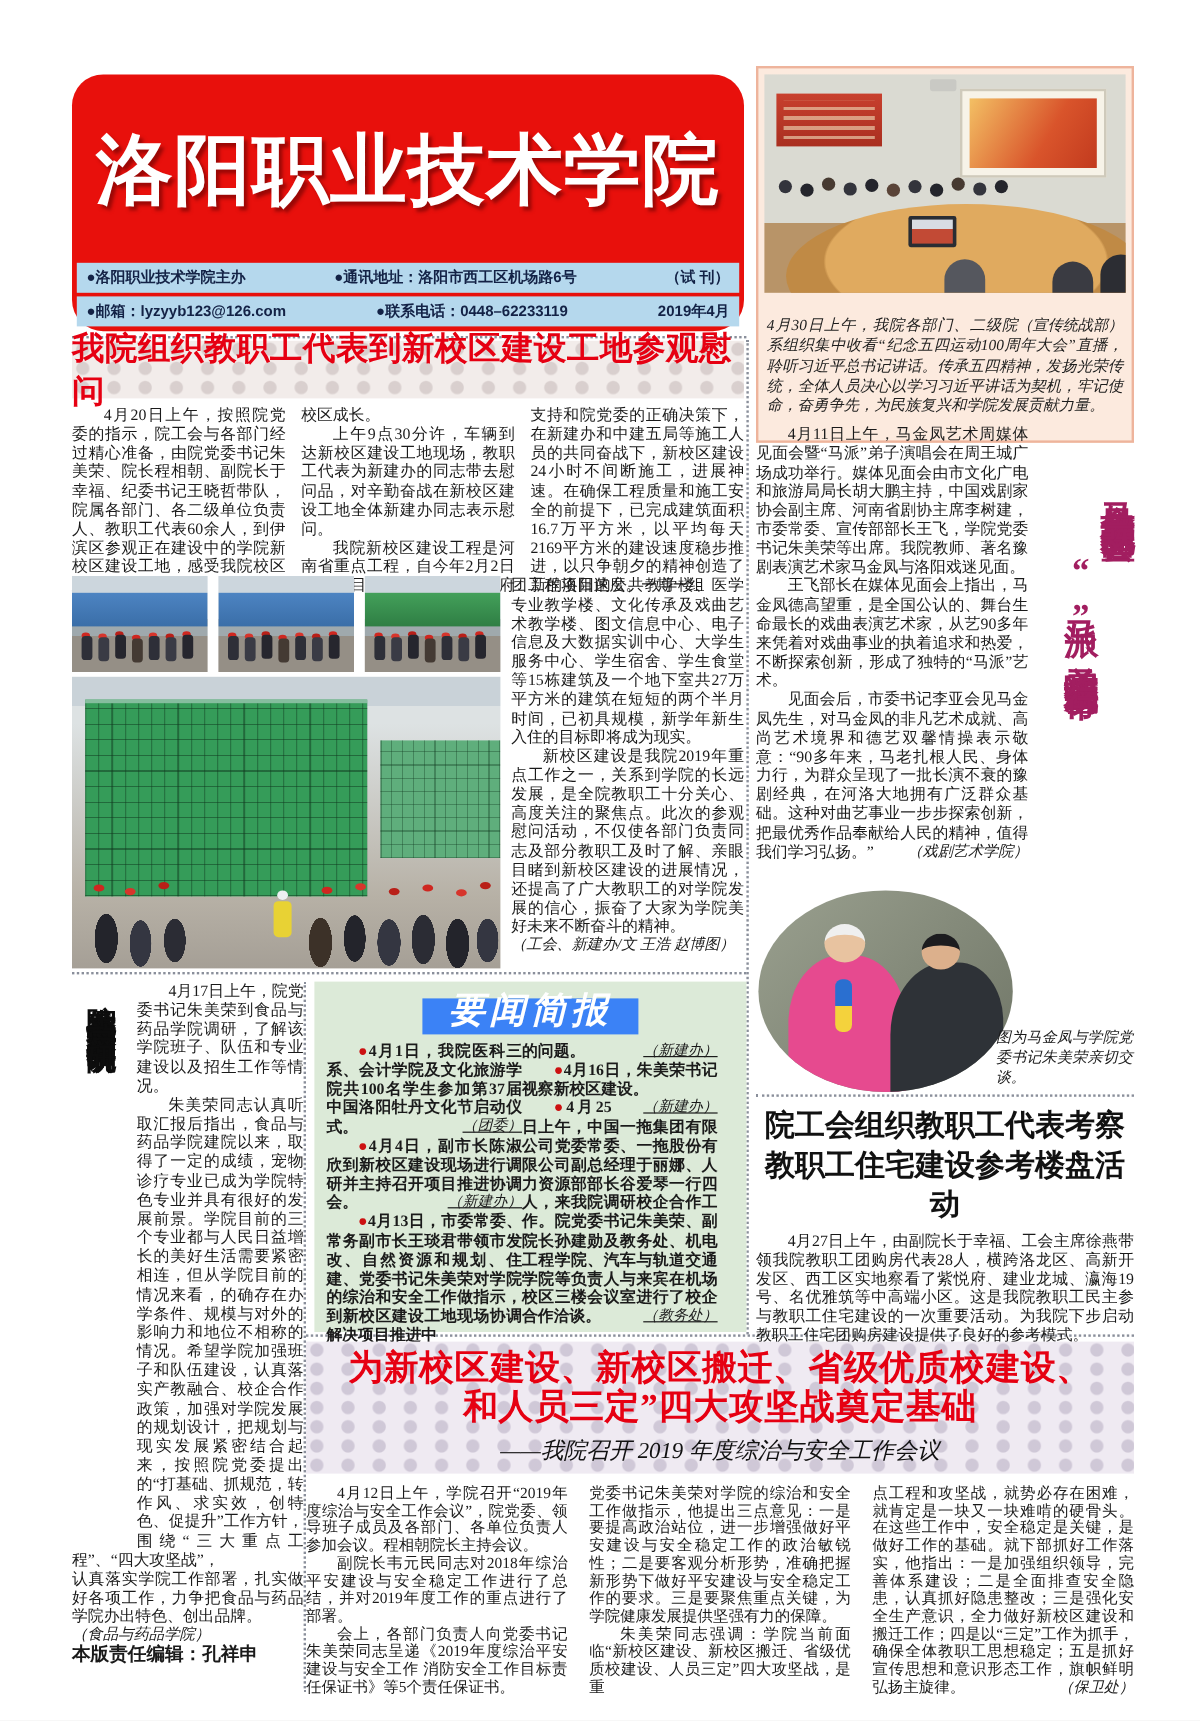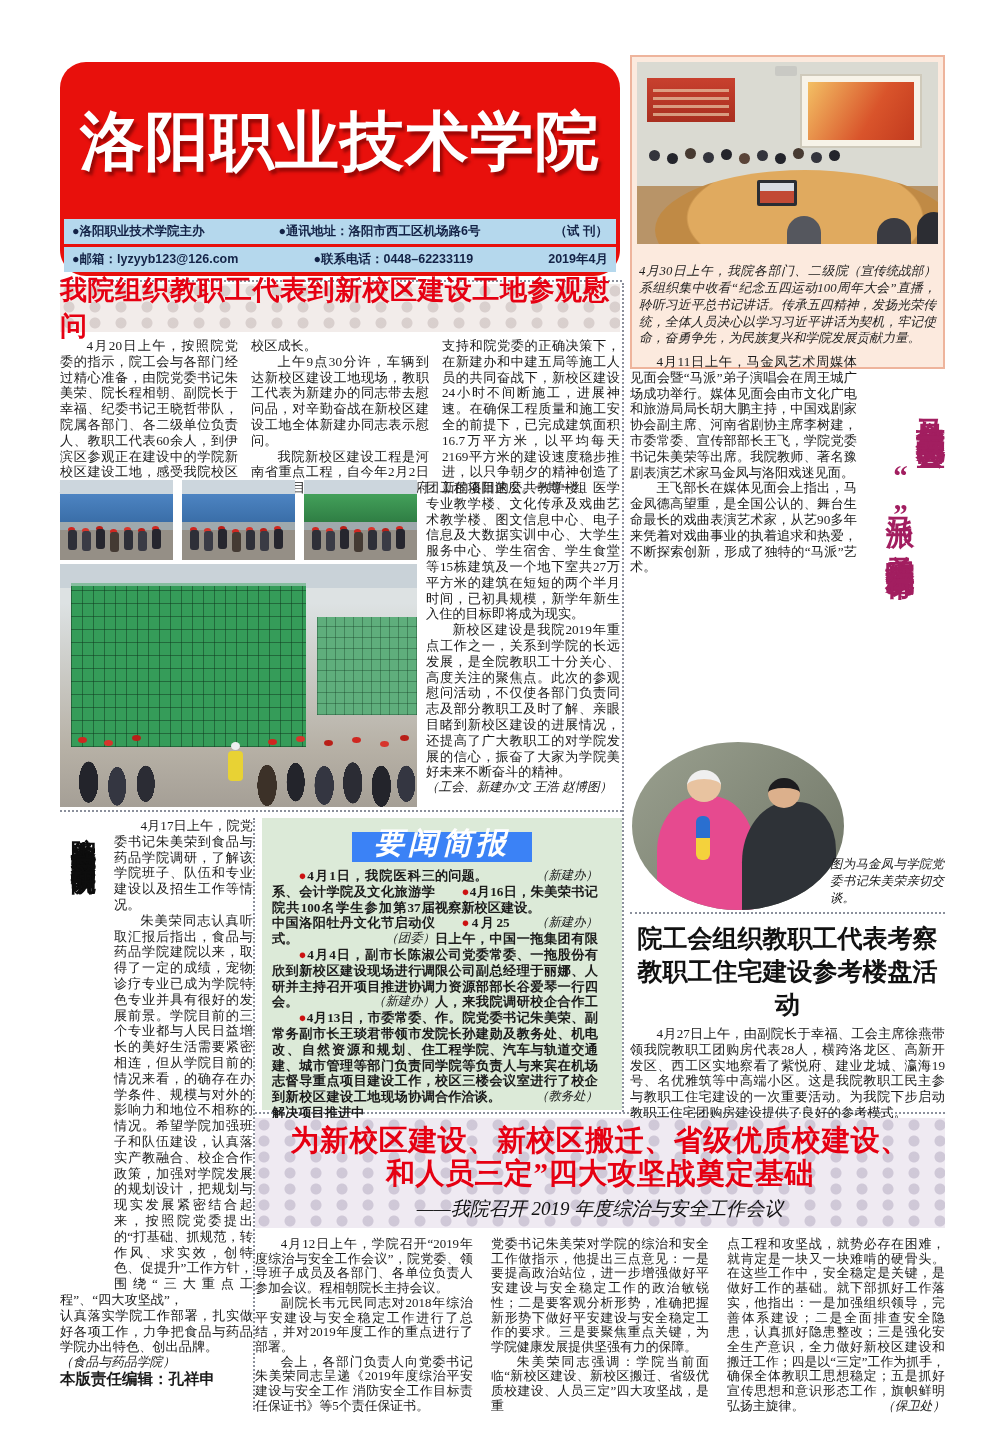--- a/index.html
+++ b/index.html
@@ -120,21 +120,21 @@
 
   
   .brief{position:absolute;left:262px;top:818px;width:360px;height:292px;background:#dcead8;box-sizing:border-box;padding:6px 10px;}
   .brief-title-wrap{text-align:center;height:40px;margin-bottom:4px;}
   .brief-band{display:inline-block;background:#3b82f6;padding:0 22px;margin-top:8px;}
   .brief-band span{display:inline-block;color:#fff;font-weight:900;font-style:italic;font-size:30px;line-height:30px;transform:translateY(-4px);letter-spacing:4px;}
   .brief-cols{display:flex;gap:0;}
   .brief-col{width:163px;font-weight:bold;}
   .brief-item{margin:0;text-align:justify;}
   .brief-item .bullet{color:#cc1111;}
-  .brief-byline{float:right;font-style:italic;font-weight:normal;font-size:12.4px;}
+  .brief-byline{float:right;font-style:italic;font-weight:normal;font-size:12.4px;text-decoration:underline;}
 
   
   .left-region{position:absolute;left:60px;top:818px;width:193px;}
   .vh-left{float:left;width:46px;height:466px;margin-right:8px;
     writing-mode:vertical-rl;text-orientation:upright;
     font-weight:900;font-size:25px;line-height:46px;letter-spacing:2px;color:#0d0d0d;}
   .editor-line{font-family:"Liberation Sans","DejaVu Sans",sans-serif;font-weight:bold;font-size:15.5px;text-align:center;margin-top:22px;}
 
   
   .bottom-block{position:absolute;left:255px;top:1118px;width:690px;}
@@ -254,41 +254,45 @@
     </div>
     <div class="brief-cols body-text fs-up">
       <div class="brief-col">
         <p class="brief-item ind">
           <span class="bullet">●</span><span>4月1日，我院医科三系、会计学院及文化旅游学院共100名学生参加第37届中国洛阳牡丹文化节启动仪式。</span><span class="brief-byline">（团委）</span>
         </p>
         <p class="brief-item ind">
           <span class="bullet">●</span><span>4月4日，副市长陈淑欣到新校区建设现场进行调研并主持召开项目推进协调会。</span><span class="brief-byline">（新建办）</span>
         </p>
         <p class="brief-item ind">
-          <span class="bullet">●</span><span>4月13日，市委常委、常务副市长王琰君带领市发改、自然资源和规划、住建、城市管理等部门负责同志督导重点项目建设工作，到新校区建设工地现场协调解决项目推进中</span>
+          <span class="bullet">●</span><span>4月13日，市委常委、常务副市长王琰君带领市发改、自然资源和规划、住建、党委书记朱美荣对学院的综治和安全工作做指示，到新校区建设工地现场协调解决项目推进中</span>
         </p>
       </div>
       <div class="brief-col">
         <p class="brief-item">
           <span>的问题。</span><span class="brief-byline">（新建办）</span>
         </p>
         <p class="brief-item ind">
           <span class="bullet">●</span><span>4月16日，朱美荣书记视察新校区建设。</span><span class="brief-byline">（新建办）</span>
         </p>
         <p class="brief-item ind">
           <span class="bullet">●</span><span>4月25日上午，中国一拖集团有限公司党委常委、一拖股份有限公司副总经理于丽娜、人力资源部部长谷爱琴一行四人，来我院调研校企合作工作。院党委书记朱美荣、副院长孙建勋及教务处、机电工程学院、汽车与轨道交通学院等负责人与来宾在机场校区三楼会议室进行了校企合作洽谈。</span><span class="brief-byline">（教务处）</span>
         </p>
       </div>
     </div>
   </div>
 
   <div class="mjf body-text fs-up">
     <div class="mjf-spacer"></div>
     <p class="ind">4月11日上午，马金凤艺术周媒体见面会暨“马派”弟子演唱会在周王城广场成功举行。媒体见面会由市文化广电和旅游局局长胡大鹏主持，中国戏剧家协会副主席、河南省剧协主席李树建，市委常委、宣传部部长王飞，学院党委书记朱美荣等出席。我院教师、著名豫剧表演艺术家马金凤与洛阳戏迷见面。</p>
     <p class="ind">王飞部长在媒体见面会上指出，马金凤德高望重，是全国公认的、舞台生命最长的戏曲表演艺术家，从艺90多年来凭着对戏曲事业的执着追求和热爱，不断探索创新，形成了独特的“马派”艺术。</p>
+    <p class="ind">
+      <span>见面会后，市委书记李亚会见马金凤先生，对马金凤的非凡艺术成就、高尚艺术境界和德艺双馨情操表示敬意：“90多年来，马老扎根人民、身体力行，为群众呈现了一批长演不衰的豫剧经典，在河洛大地拥有广泛群众基础。这种对曲艺事业一步步探索创新，把最优秀作品奉献给人民的精神，值得我们学习弘扬。”</span>
+      <span class="byline-r">（戏剧艺术学院）</span>
+    </p>
   </div>
 
   <div class="mjf-vertical">
     <div>马金凤艺术周媒体见面会暨</div>
     <div class="vh2">“马派”弟子演唱会成功举行</div>
   </div>
 
   <div class="oval-photo">
     <div class="ov-pink"></div>
     <div class="ov-scarf"></div>

